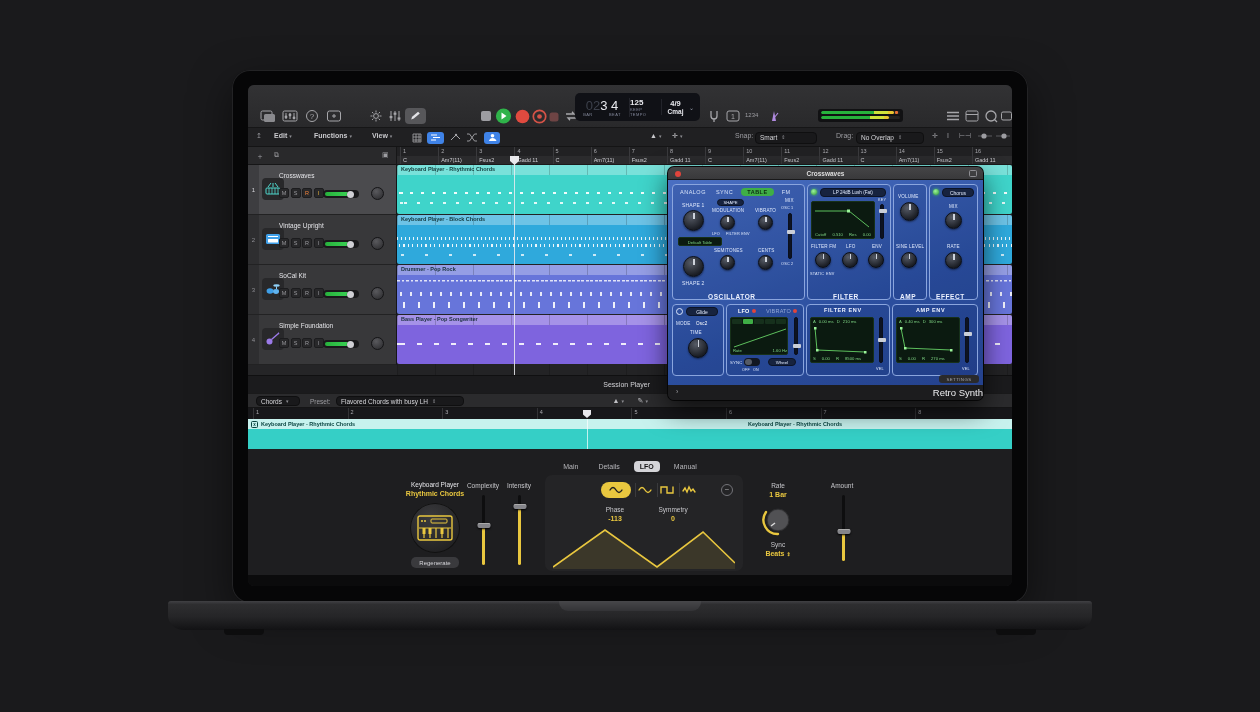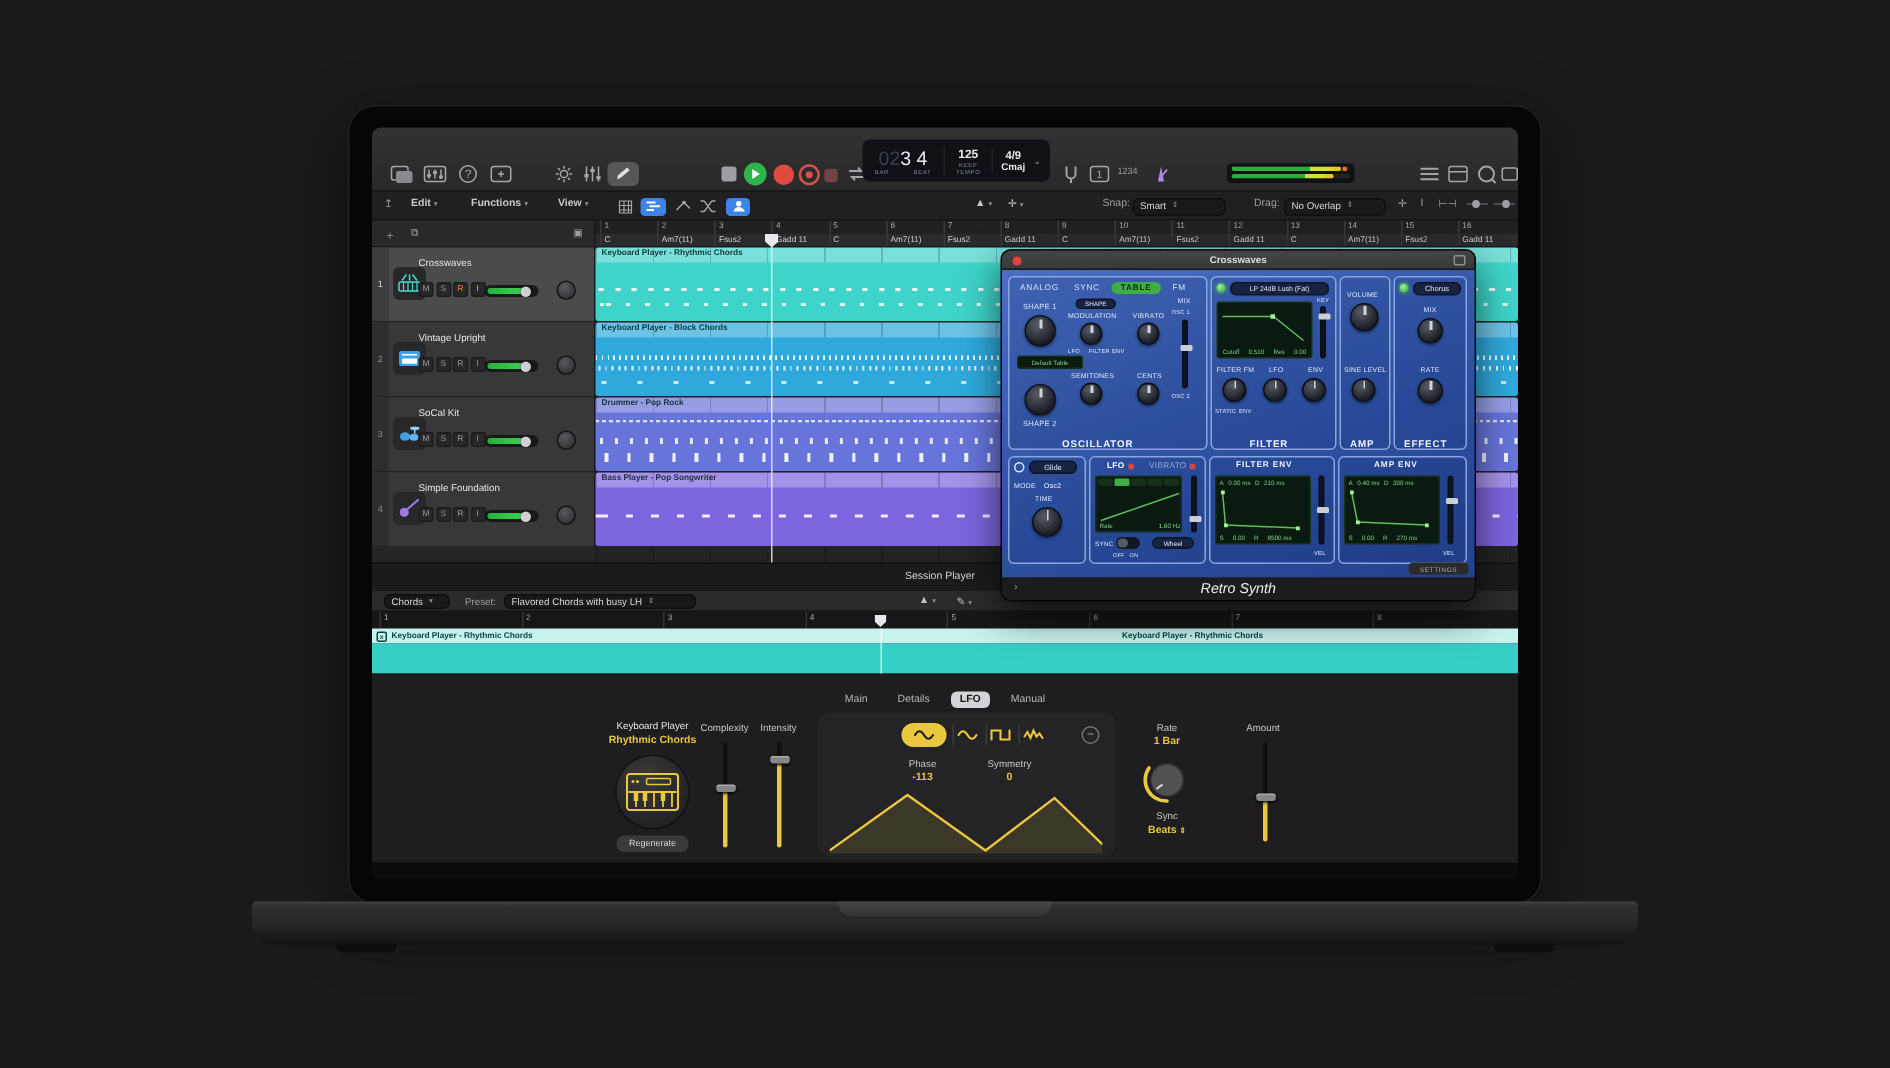--- a/index.html
+++ b/index.html
@@ -182,21 +182,21 @@
           </svg></span>
 
     <div class="lcd">
       <div style="width:54px;text-align:center;">
         <div style="font-size:13px;line-height:13px;margin-top:2px;"><span class="ghost">02</span><span>3</span>&nbsp;<span>4</span></div>
         <div style="display:flex;justify-content:space-around;">
               <span class="lcd-lab">BAR</span>
               <span class="lcd-lab">BEAT</span>
             </div>
       </div>
-      <div style="width:32px;text-align:center;border-left:1px solid #23242b;">
+      <div style="width:32px;border-left:1px solid #23242b;">
         <div style="font-size:8px;font-weight:bold;">125</div>
         <div class="lcd-lab">KEEP</div>
         <div class="lcd-lab">TEMPO</div>
       </div>
       <div style="width:28px;text-align:center;border-left:1px solid #23242b;">
         <div style="font-size:7.5px;font-weight:bold;">4/9</div>
         <div style="font-size:6.5px;font-weight:bold;">Cmaj</div>
       </div>
       <div style="color:#9aa0ae;font-size:6px;">⌄</div>
     </div>
@@ -636,21 +636,21 @@
       <div class="pvsl" style="left:297px;top:137px;height:46px;">
             <i style="top:14px;"></i>
           </div>
       <div class="plab" style="left:294px;top:187px;font-size:3.8px;">VEL</div>
 
       <div style="position:absolute;right:4px;bottom:2px;width:40px;height:8px;background:#2a2a2c;border-radius:3px;color:#a6a6aa;font-size:4.4px;display:flex;align-items:center;justify-content:center;letter-spacing:.4px;">SETTINGS</div>
     </div>
 
     <div class="pfooter">
       <span style="position:absolute;left:8px;top:3px;font-size:7px;color:#9d9da2;">›</span>
-      <div style="position:absolute;width:100%;text-align:center;top:2px;font-size:9.5px;color:#ececef;font-style:italic;">Retro Synth</div>
+      <div style="position:absolute;width:100%;text-align:right;top:2px;font-size:9.5px;color:#ececef;">Retro Synth</div>
     </div>
   </div>
 
   <div class="sessionbar">
     <span style="position:absolute;right:362px;top:5px;font-size:7px;color:#d2d2d6;">Session Player</span>
   </div>
   <div class="controlbar">
     <div class="drop" style="left:8px;top:2px;width:44px;height:10px;">
           <span>Chords</span>
           <span class="updn">▾</span>

